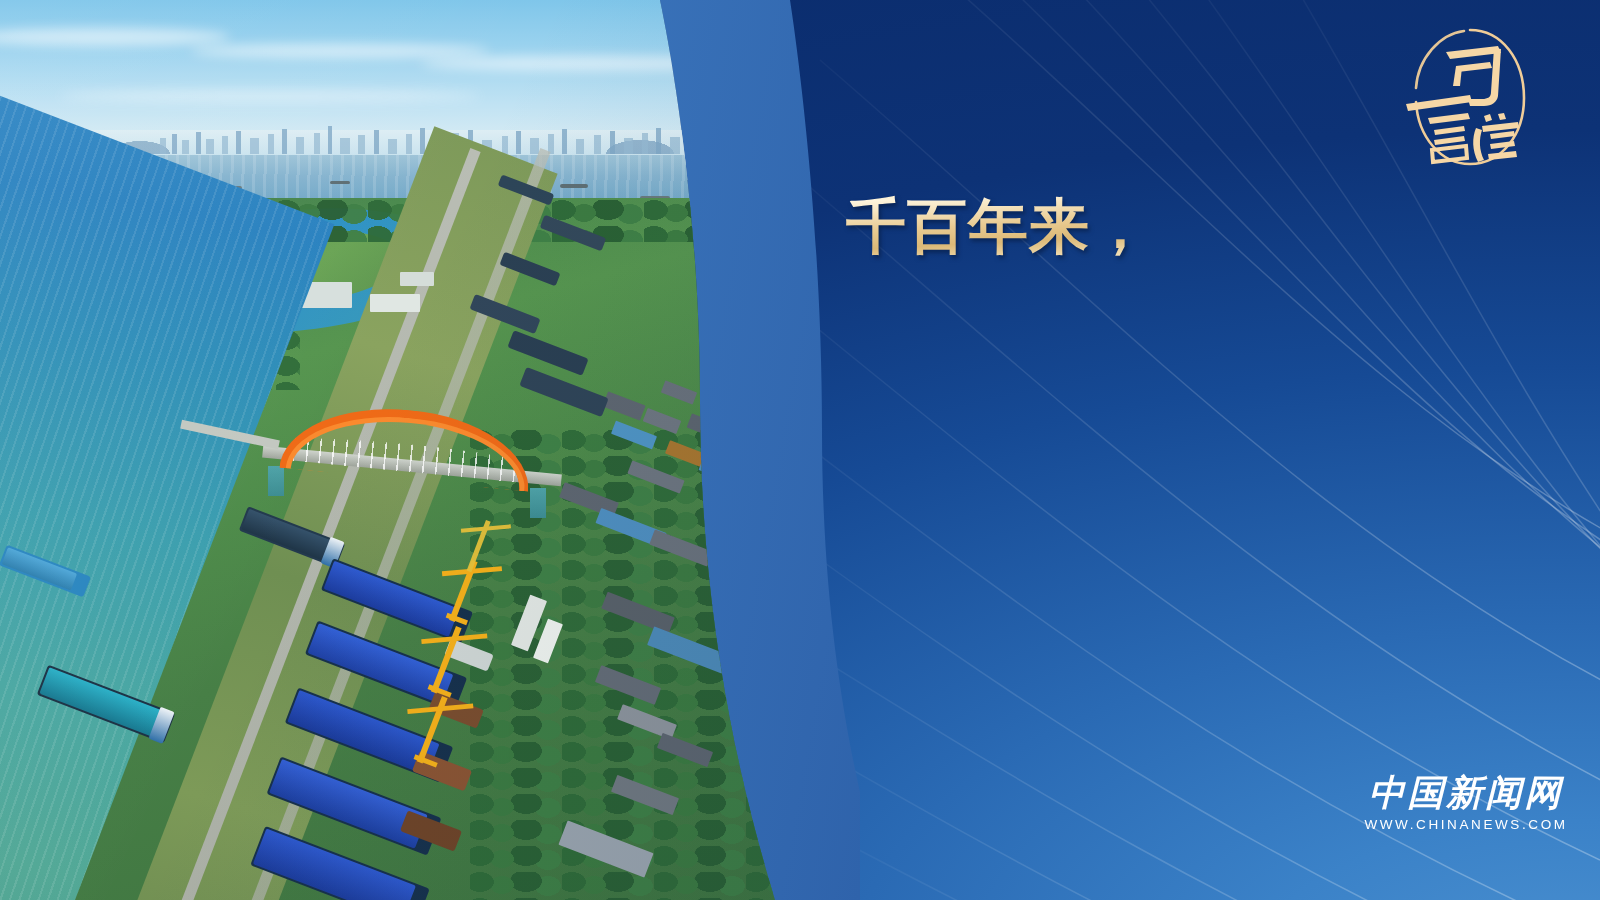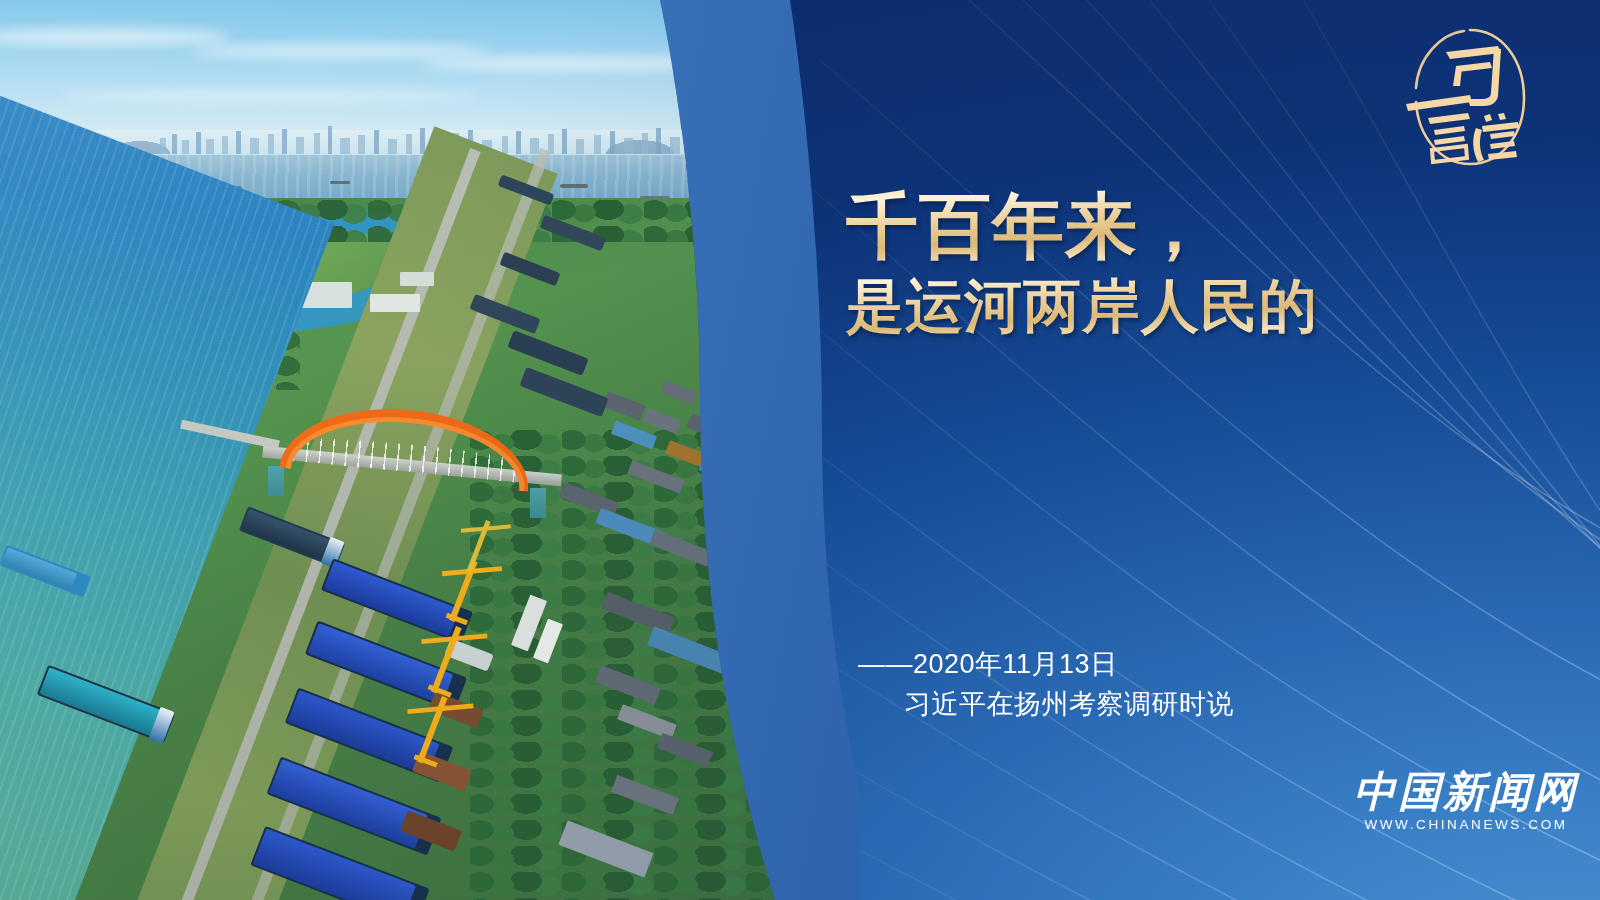--- a/index.html
+++ b/index.html
@@ -170,40 +170,40 @@
   .seal { position:absolute; left:1398px; top:22px; width:140px; height:152px; }
   .seal svg { width:100%; height:100%; display:block; }
 
   
   .quote {
     position:absolute; left:846px; top:186px; width:660px;
   }
   .qline {
     font-family:"DejaVu Serif","Liberation Serif",serif;
     font-weight:700;
-    font-size:72px;
+    font-size:60px;
     line-height:80px;
     letter-spacing:1px;
     white-space:nowrap;
     background:linear-gradient(177deg,#f7e3b4 0%,#fdf4dd 14%,#e9cb92 40%,#dcb977 56%,#f3e2bb 74%,#cfa862 92%,#b88f4c 100%);
     -webkit-background-clip:text; background-clip:text;
     -webkit-text-fill-color:transparent; color:transparent;
     filter:drop-shadow(2px 3px 2px rgba(4,22,54,.55));
   }
   .qline.l3 { font-size:58px; }
 
   .attrib { position:absolute; left:858px; top:644px; color:#ffffff; }
   .attrib .a1 { font-size:27px; line-height:40px; letter-spacing:.5px; white-space:nowrap; }
   .attrib .a2 { font-size:27px; line-height:40px; letter-spacing:.5px; white-space:nowrap; margin-left:46px; }
 
   
   .cn-logo { position:absolute; left:1352px; top:768px; width:228px; height:76px; }
   .cn-logo .cn-name {
     font-family:"DejaVu Serif","Liberation Serif",serif;
-    font-size:42px; line-height:48px; color:#fff; font-weight:700;
+    font-size:36px; line-height:48px; color:#fff; font-weight:700;
     letter-spacing:3px; text-align:center; font-style:italic;
   }
   .cn-logo .cn-url {
     font-size:13.5px; color:#fff; letter-spacing:2.6px; text-align:center; margin-top:1px;
   }
 </style>
 </head>
 <body>
 
 <div id="poster">
@@ -450,26 +450,21 @@
         <path d="M92,112 L116,109 L117,114 L93,117 Z"></path>
         <path d="M92,122 L116,119 L117,124 L93,127 Z"></path>
         <path d="M90,132 L118,129 L119,135 L91,138 Z"></path>
         <path d="M78,106 C74,116 74,128 80,140 L86,138 C81,128 81,117 84,108 Z"></path>
       </g>
     </svg>
   </div>
 
   <div class="quote">
     <div class="qline l1">千百年来，</div>
-    <div class="qline l3">是运河两岸人民的</div>
   </div>
 
-  <div class="attrib">
-    <div class="a1">——2020年11月13日</div>
-    <div class="a2">习近平在扬州考察调研时说</div>
-  </div>
 
   <div class="cn-logo">
     <div class="cn-name">中国新闻网</div>
     <div class="cn-url">WWW.CHINANEWS.COM</div>
   </div>
 
 </div>
 
 </body></html>

